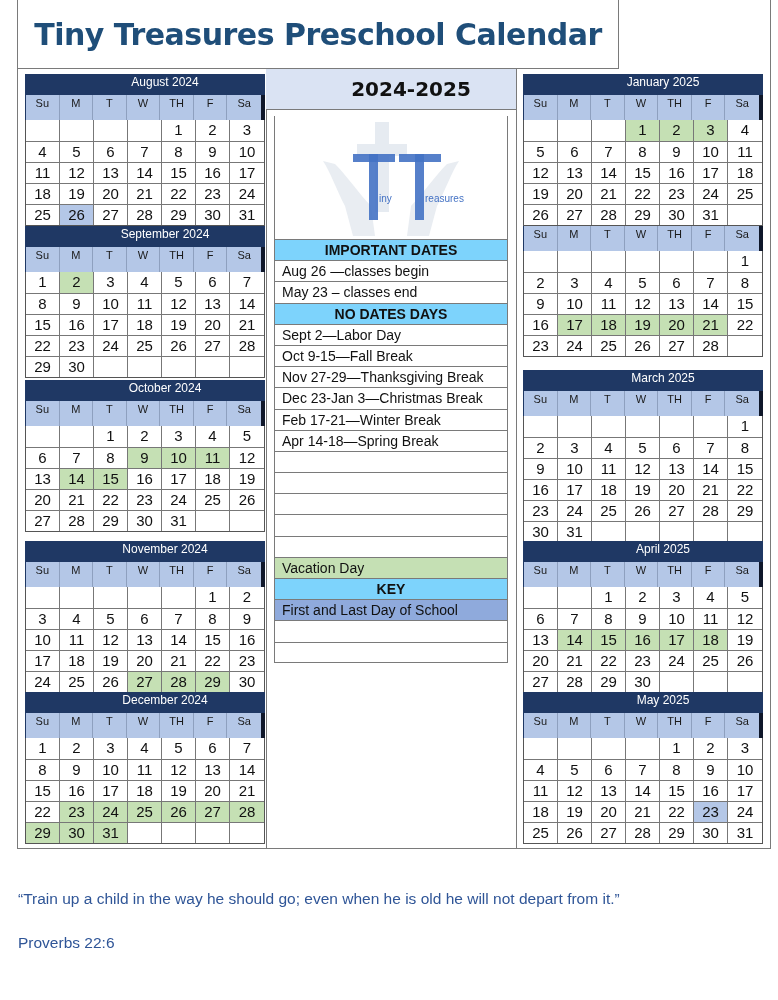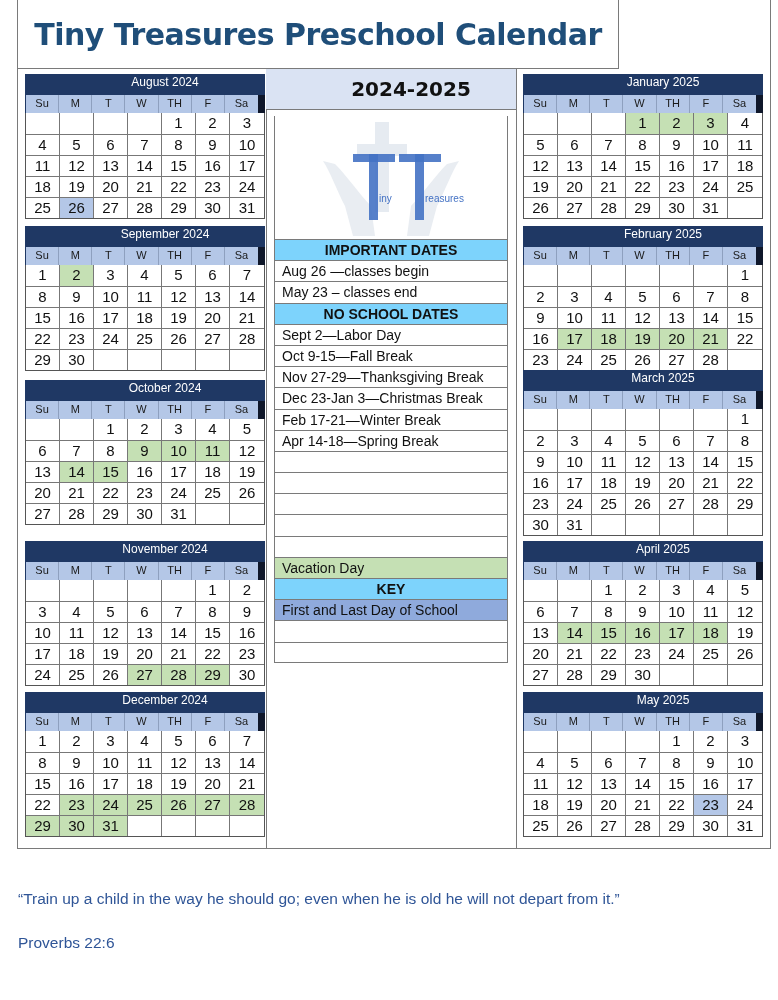--- a/index.html
+++ b/index.html
@@ -7,21 +7,21 @@
   body { position: relative; font-family: "Liberation Sans", sans-serif; color: #111; }
 
   .frame { position: absolute; left: 17px; top: 0px; width: 754px; height: 849px; border: 1px solid #7a7a7a; border-top: none; }
   .title-box { position: absolute; left: 17px; top: 0; width: 602px; height: 69px; border: 1px solid #7a7a7a; border-top: none; display: flex; align-items: center; justify-content: center; }
   .title { font-family: "DejaVu Sans", sans-serif; font-weight: bold; font-size: 30px; color: #1f4e79; letter-spacing: -0.5px; }
 
   .col-divider { position: absolute; top: 68px; width: 1px; height: 781px; background: #7a7a7a; }
 
   .month { position: absolute; width: 240px; }
   .month-header { background: #1f3864; color: #ffffff; height: 21px; font-size: 12px; line-height: 17px; text-align: center; padding-left: 40px; }
-  .dow-row { display: grid; grid-template-columns: repeat(7, 1fr); background: #b4c7e7; height: 18px; border-left: 1px solid #1f3864; border-right: 7px solid #0f172a; }
+  .dow-row { display: grid; grid-template-columns: repeat(7, 1fr); background: #b4c7e7; height: 25px; border-left: 1px solid #1f3864; border-right: 4px solid #0f172a; }
   .dow { font-size: 11px; line-height: 17px; text-align: center; color: #1a1a1a; border-right: 1px solid #8ea0bf; }
   .dow:last-child { border-right: none; }
   .weeks { border-left: 1px solid #555; border-right: 1px solid #555; border-bottom: 1px solid #555; }
   .week { display: grid; grid-template-columns: repeat(7, 1fr); height: 21px; border-top: 1px solid #777; }
   .week:first-child { border-top: none; }
   .day { font-size: 15px; line-height: 20px; text-align: center; border-right: 1px solid #777; color: #111; }
   .day:last-child { border-right: none; }
   .day.vac { background: #c5e0b4; }
   .day.first-last { background: #b4c7e7; }
   .year-box { position: absolute; left: 266px; top: 69px; width: 250px; height: 41px; background: #dae3f3; border-bottom: 1px solid #7a7a7a; display: flex; align-items: center; justify-content: center; padding-left: 40px; }
@@ -397,21 +397,20 @@
           <div class="day">27</div>
           <div class="day">28</div>
           <div class="day">29</div>
           <div class="day">30</div>
           <div class="day">31</div>
           <div class="day"></div>
         </div>
       </div>
     </div>
     <div class="month" style="left: 523px; top: 226px;">
-      <div class="month-header">February 2025</div>
       <div class="dow-row">
         <div class="dow">Su</div>
         <div class="dow">M</div>
         <div class="dow">T</div>
         <div class="dow">W</div>
         <div class="dow">TH</div>
         <div class="dow">F</div>
         <div class="dow">Sa</div>
       </div>
       <div class="weeks">
@@ -666,21 +665,21 @@
     <rect x="140" y="38" width="9" height="66" fill="#4472c4" opacity="0.9"></rect>
     <text x="104" y="86" font-size="10" fill="#4472c4" font-family="Liberation Sans, sans-serif">iny</text>
     <text x="150" y="86" font-size="10" fill="#4472c4" font-family="Liberation Sans, sans-serif">reasures</text>
   </svg>
 </div>
 
 <div class="list" id="info-list">
     <div class="lrow head">IMPORTANT DATES</div>
     <div class="lrow">Aug 26 —classes begin</div>
     <div class="lrow">May 23 – classes end</div>
-    <div class="lrow head">NO SCHOOL DATES</div>
+    <div class="lrow head">NO DATES DAYS</div>
     <div class="lrow">Sept 2—Labor Day</div>
     <div class="lrow">Oct 9-15—Fall Break</div>
     <div class="lrow">Nov 27-29—Thanksgiving Break</div>
     <div class="lrow">Dec 23-Jan 3—Christmas Break</div>
     <div class="lrow">Feb 17-21—Winter Break</div>
     <div class="lrow">Apr 14-18—Spring Break</div>
     <div class="lrow"></div>
     <div class="lrow"></div>
     <div class="lrow"></div>
     <div class="lrow"></div>

